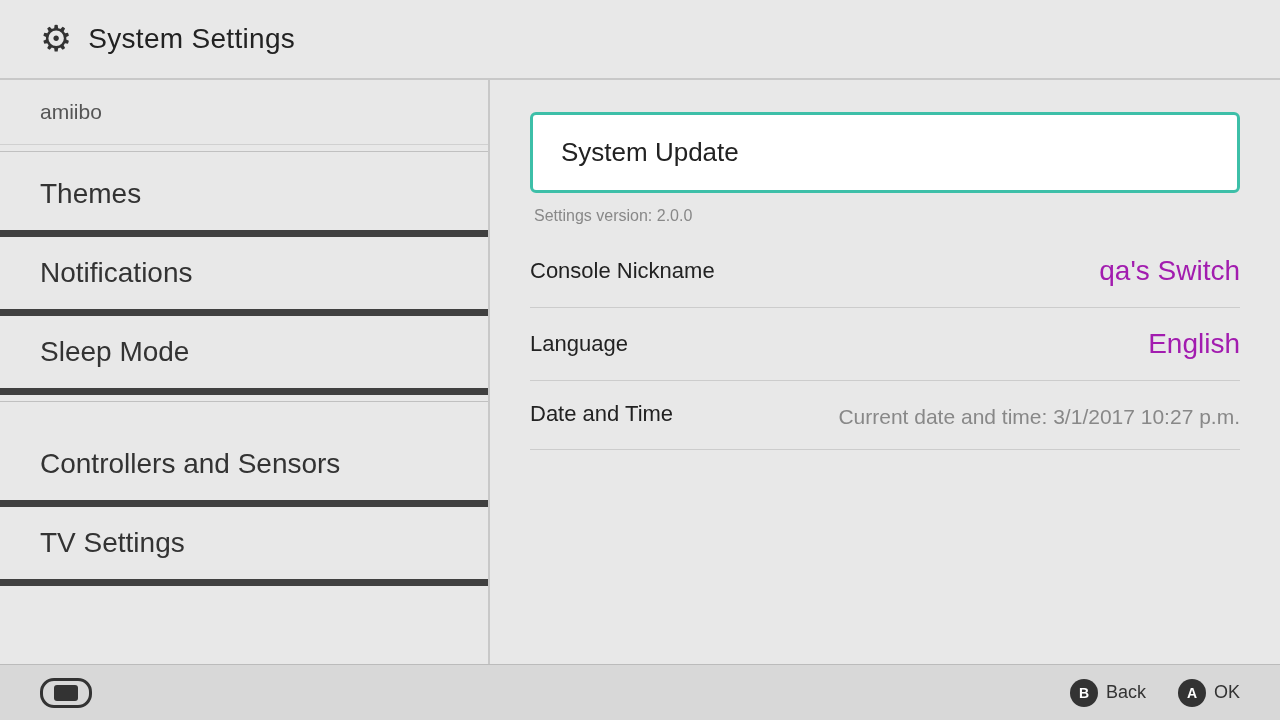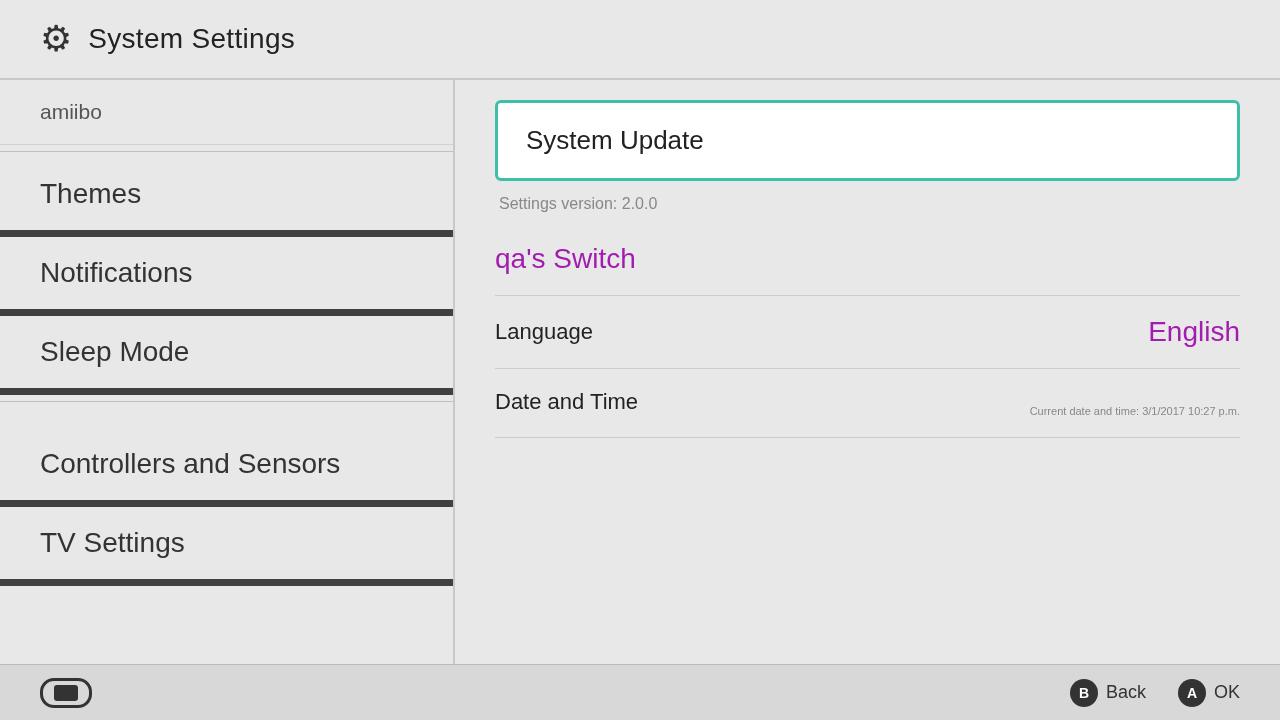--- a/index.html
+++ b/index.html
@@ -41,21 +41,21 @@
     }
 
     
     .main-layout {
       display: flex;
       height: calc(720px - 80px - 56px);
     }
 
     
     .sidebar {
-      width: 455px;
+      width: 490px;
       background-color: #e8e8e8;
       border-right: 2px solid #c8c8c8;
       padding: 0;
       overflow: hidden;
     }
 
     .sidebar-item {
       padding: 20px 40px;
       font-size: 28px;
       color: #333;
@@ -78,21 +78,21 @@
 
     .sidebar-divider {
       height: 1px;
       background-color: #c0c0c0;
       margin: 6px 0;
     }
 
     
     .content {
       flex: 1;
-      padding: 20px 40px;
+      padding: 32px 40px;
       overflow: hidden;
     }
 
     
     .system-update-card {
       background-color: #ffffff;
       border: 3px solid #3dbfa8;
       border-radius: 6px;
       padding: 22px 28px;
       margin-bottom: 8px;
@@ -257,32 +257,33 @@
   </div>
 
   <div class="content">
 
     <div class="system-update-card">
       <div class="system-update-title">System Update</div>
     </div>
     <div class="system-update-subtitle" style="padding: 6px 4px 0 4px; color: #888; font-size: 16px;">Settings version: 2.0.0</div>
 
     <div class="content-row" style="margin-top: 10px;">
+      <span class="row-label">Console Nickname</span>
       <span class="row-value">qa's Switch</span>
     </div>
 
     <div class="content-row" style="border-top: none;">
       <span class="row-label">Language</span>
       <span class="row-value">English</span>
     </div>
 
 
     <div class="content-row" style="border-top: none; flex-direction: row; align-items: flex-start;">
       <span class="row-label">Date and Time</span>
-      <span style="font-size: 11px; color: #888; margin-top: 16px;">Current date and time: 3/1/2017 10:27 p.m.</span>
+      <span style="font-size: 21px; color: #888; margin-top: 4px;">Current date and time: 3/1/2017 10:27 p.m.</span>
     </div>
 
   </div>
 
 </div>
 
 <div class="bottom-bar">
   <div class="bottom-left">
     <div class="controller-icon">
       <div class="controller-screen"></div>

